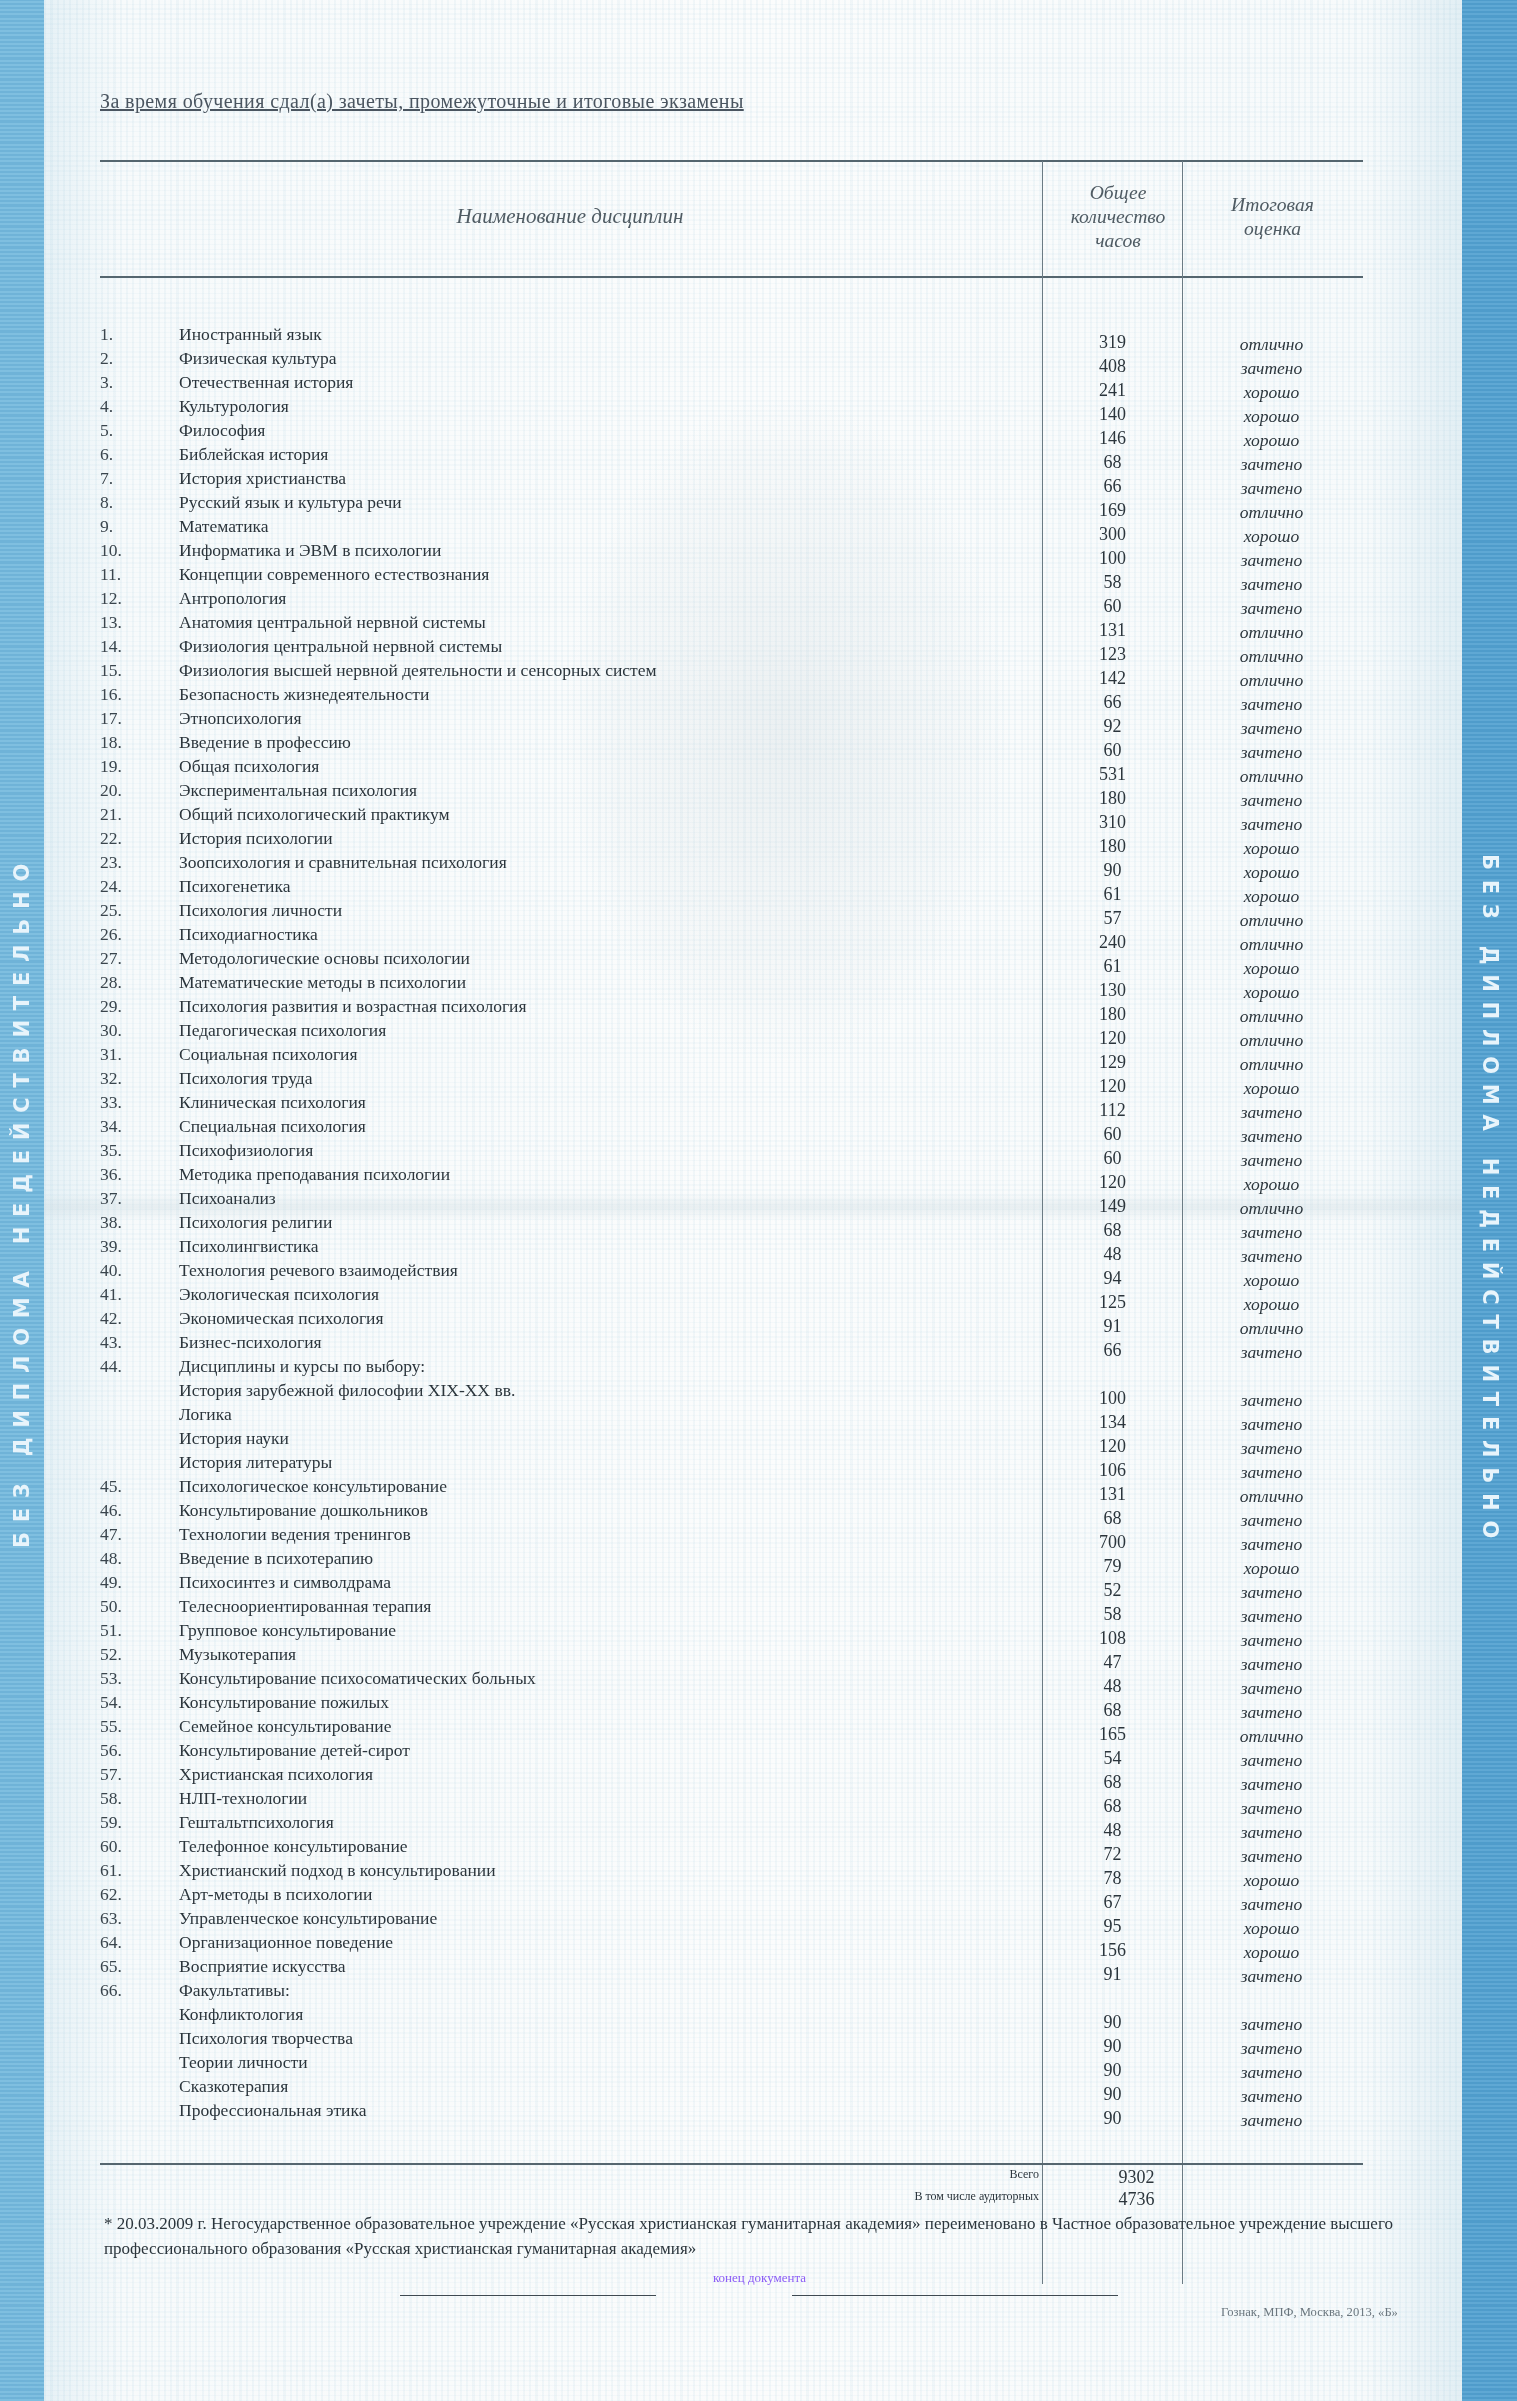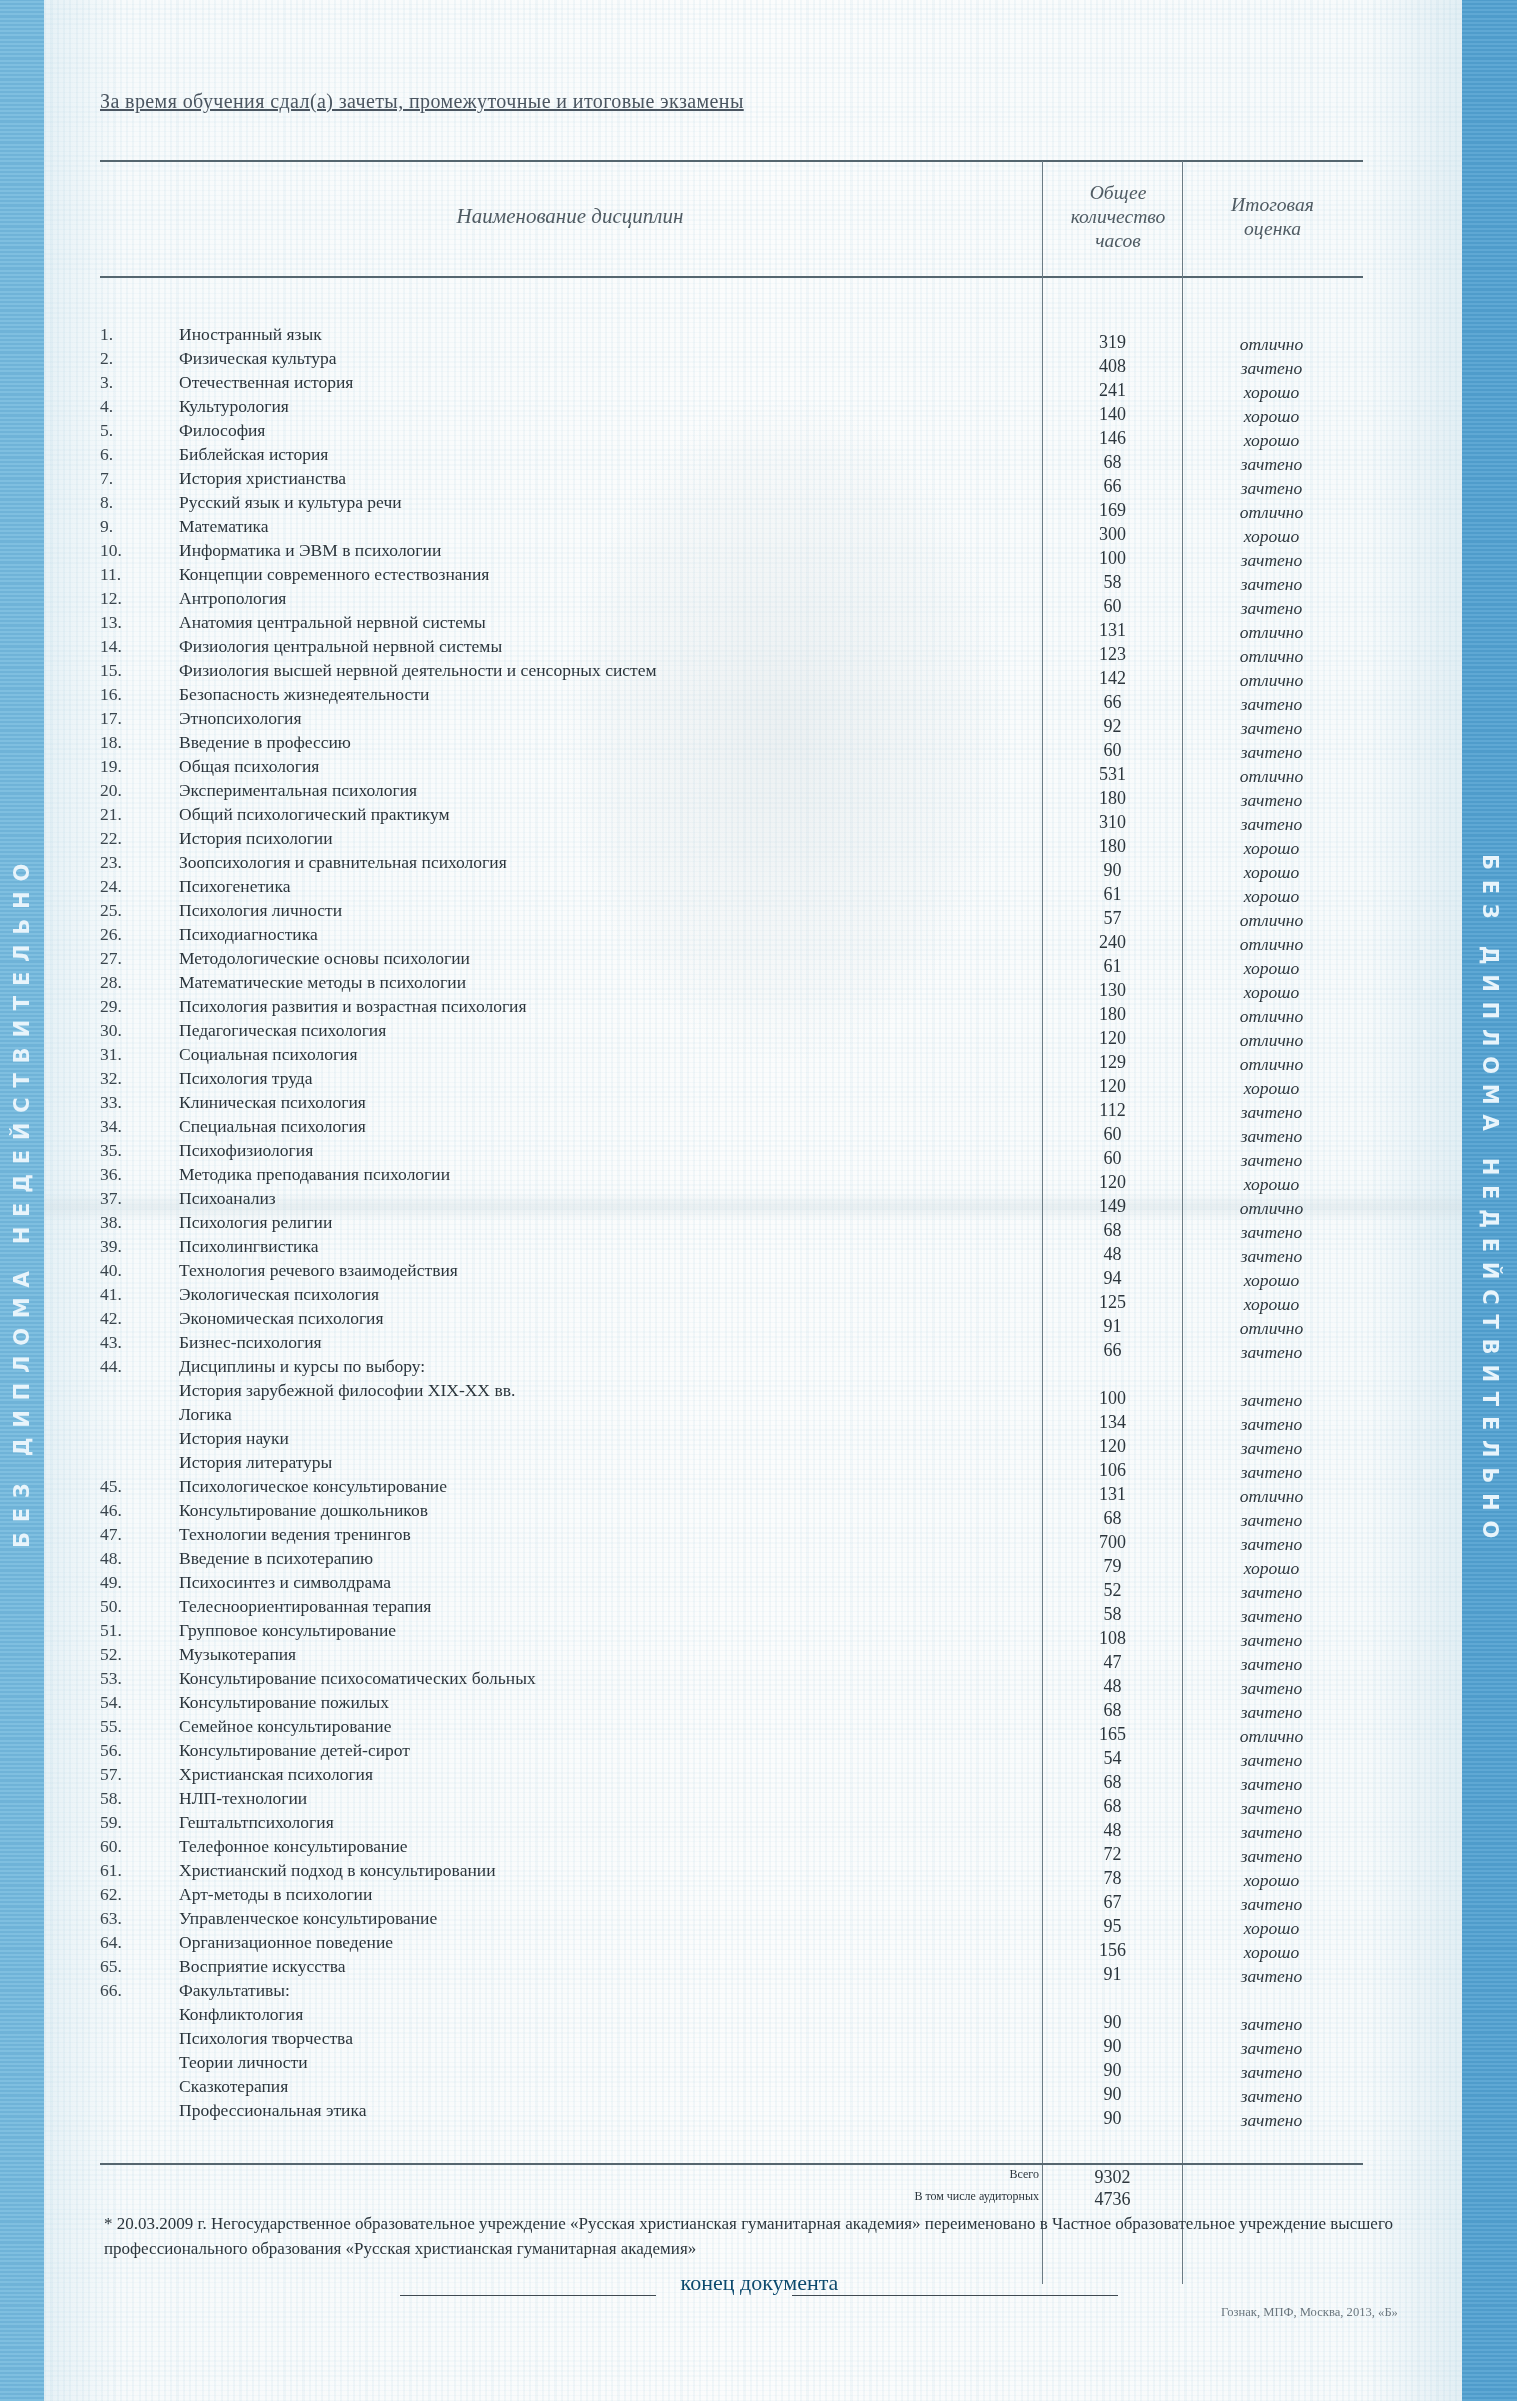--- a/index.html
+++ b/index.html
@@ -60,26 +60,26 @@
     font-style: italic; font-size: 19.6px; line-height: 24px; color: #4f5b63;
   }
   .rows { position: absolute; left: 100px; top: 324px; width: 1263px; }
   .row { position: relative; height: 24px; }
   .num { position: absolute; left: 0; width: 49px; font-size: 17.5px; top: 0; color: #3a454d; }
   .name { position: absolute; left: 79px; font-size: 17.5px; top: 0; color: #2b353c; white-space: nowrap; }
   .hours { position: absolute; left: 944px; width: 137px; text-align: center; font-size: 18px; top: 8.4px; color: #2b353c; }
   .grade { position: absolute; left: 1084px; width: 175px; text-align: center; font-size: 17.5px; font-style: italic; top: 9.8px; color: #2b353c; }
 
   .total-label { position: absolute; right: 479px; font-size: 12px; color: #2b353c; }
-  .total-val { position: absolute; left: 1044px; width: 137px; text-align: center; font-size: 18px; color: #2b353c; }
+  .total-val { position: absolute; left: 1044px; width: 137px; text-align: center; font-size: 18px; color: #2b353c; padding-left: 24px; }
   .footnote {
     position: absolute; left: 104px; top: 2211px; width: 1305px; font-size: 17px; line-height: 25px; color: #2b353c;
   }
   .end {
-    position: absolute; left: 400px; top: 2270px; width: 719px; text-align: center; font-size: 22px; color: #0c4a6e;
+    position: absolute; left: 400px; top: 2270px; width: 719px; text-align: center; font-size: 13px; color: #8b5cf6;
   }
   .end-line { position: absolute; top: 2295px; height: 1.4px; background: #3f4a52; }
   .printer {
     position: absolute; left: 1221px; top: 2305px; font-size: 12.6px; color: #6a767e;
   }
 </style>
 </head>
 <body>
 
 <div class="paper"></div>

